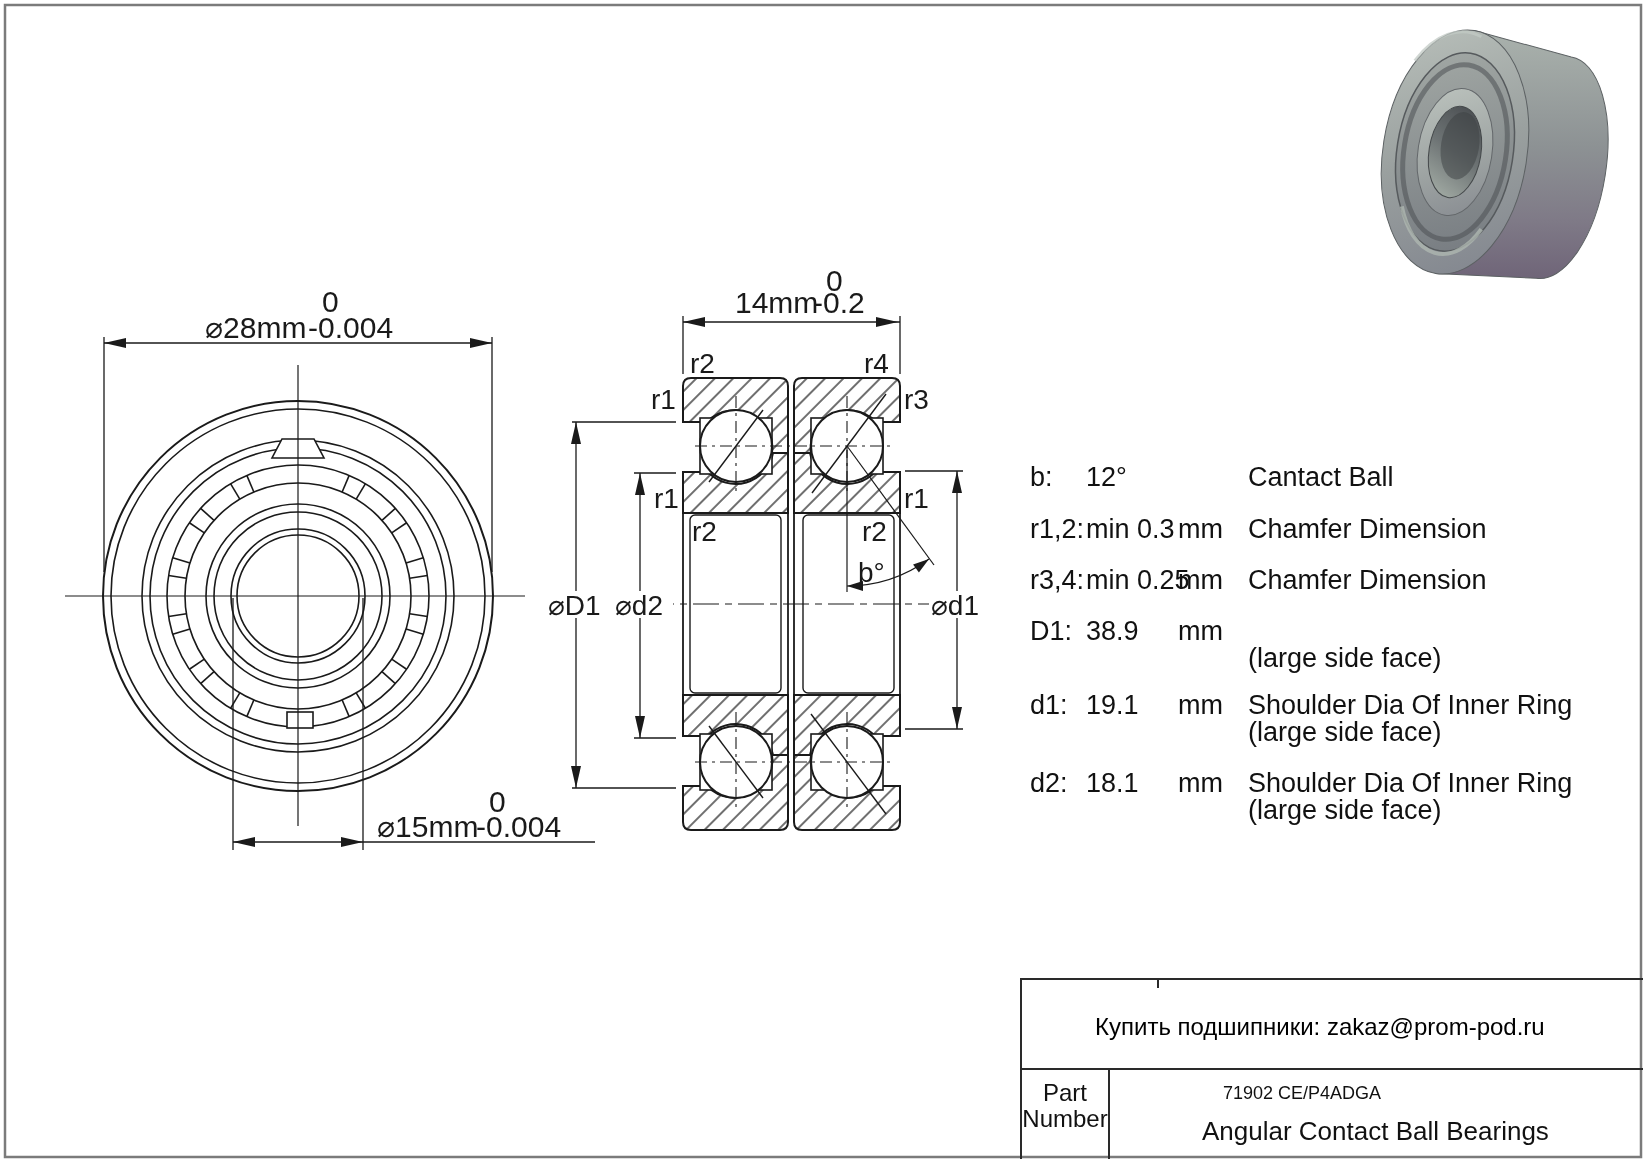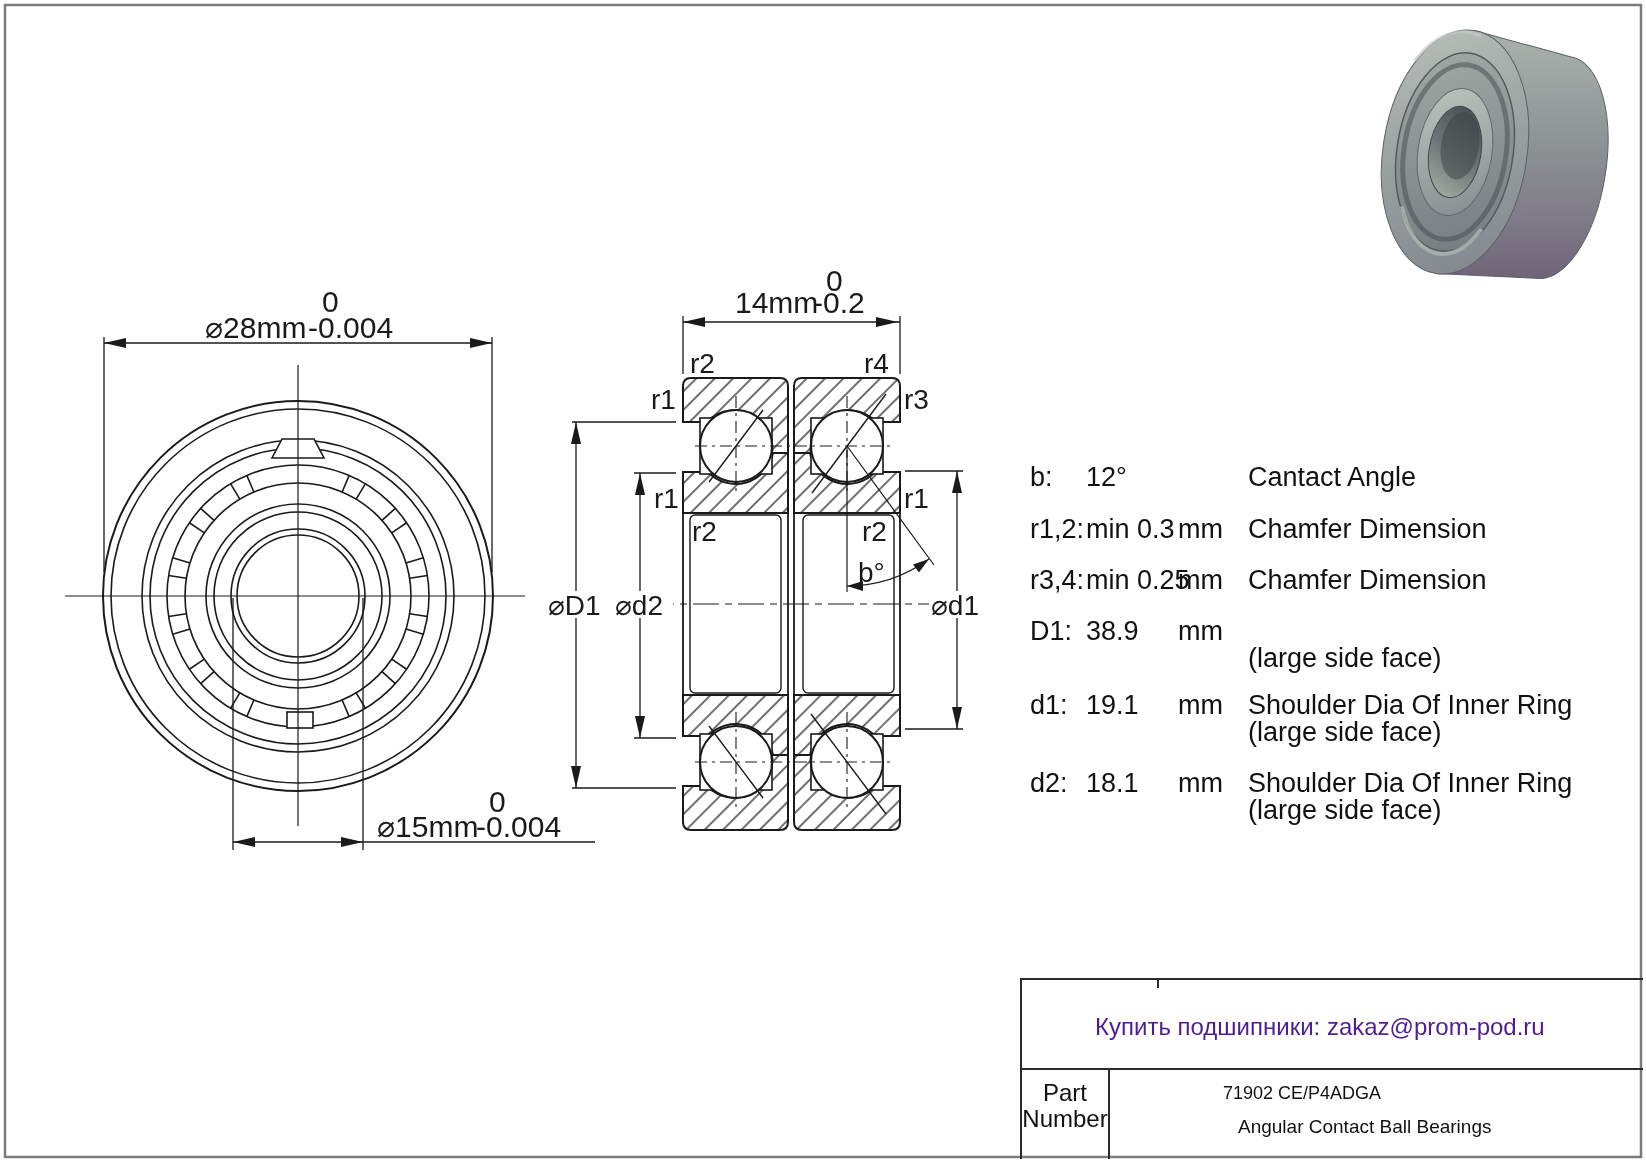--- a/index.html
+++ b/index.html
@@ -11,24 +11,24 @@
   .s-label{left:0;}
   .s-value{left:56px;}
   .s-unit{left:148px;}
   .s-desc{left:218px;}
   .s-desc2{left:218px;top:27px;}
   #title-block{position:absolute;left:1020px;top:978px;width:621px;height:179px;
                border-top:2px solid #2a2a2a;border-left:2px solid #2a2a2a;}
   #tb-divider{position:absolute;left:0;top:88px;width:621px;height:0;border-top:2px solid #2a2a2a;}
   #tb-vert{position:absolute;left:86px;top:90px;width:0;height:89px;border-left:2px solid #2a2a2a;}
   #tb-tick{position:absolute;left:135px;top:0;width:2px;height:8px;background:#2a2a2a;}
-  #tb-contact{position:absolute;left:73px;top:33px;font-size:24px;white-space:nowrap;color:#4c1d95;}
+  #tb-contact{position:absolute;left:73px;top:33px;font-size:24px;white-space:nowrap;color:#000000;}
   #tb-partlabel{position:absolute;left:0;top:100px;width:86px;text-align:center;font-size:24px;line-height:26px;color:#111;}
   #tb-partnumber{position:absolute;left:201px;top:103px;font-size:18px;white-space:nowrap;color:#111;}
-  #tb-type{position:absolute;left:180px;top:136px;font-size:19px;white-space:nowrap;color:#111;margin-left:36px;}
+  #tb-type{position:absolute;left:180px;top:136px;font-size:26px;white-space:nowrap;color:#111;}
 </style>
 </head>
 <body>
 
 <div id="stage">
 
 <svg id="drawing" width="1646" height="1165" viewBox="0 0 1646 1165">
   <defs>
     <pattern id="hatch" patternUnits="userSpaceOnUse" width="13" height="13" patternTransform="rotate(45)">
       <rect width="13" height="13" fill="#ffffff"></rect>
@@ -264,21 +264,21 @@
     <ellipse cx="4" cy="-7" rx="19" ry="34" fill="#3b3f42" opacity="0.5"></ellipse>
     <path d="M -54 -84 A 66 113 0 0 1 8 -118" fill="none" stroke="#c2c9c4" stroke-width="3" opacity="0.75"></path>
   </g>
 </svg>
 
 <div>
   <div class="spec-row" style="top:463px">
     <span class="s-label">b:</span>
     <span class="s-value">12°</span>
     <span class="s-unit"></span>
-    <span class="s-desc">Cantact Angle</span>
+    <span class="s-desc">Cantact Ball</span>
   </div>
   <div class="spec-row" style="top:515px">
     <span class="s-label">r1,2:</span>
     <span class="s-value">min 0.3</span>
     <span class="s-unit">mm</span>
     <span class="s-desc">Chamfer Dimension</span>
   </div>
   <div class="spec-row" style="top:566px">
     <span class="s-label">r3,4:</span>
     <span class="s-value">min 0.25</span>

